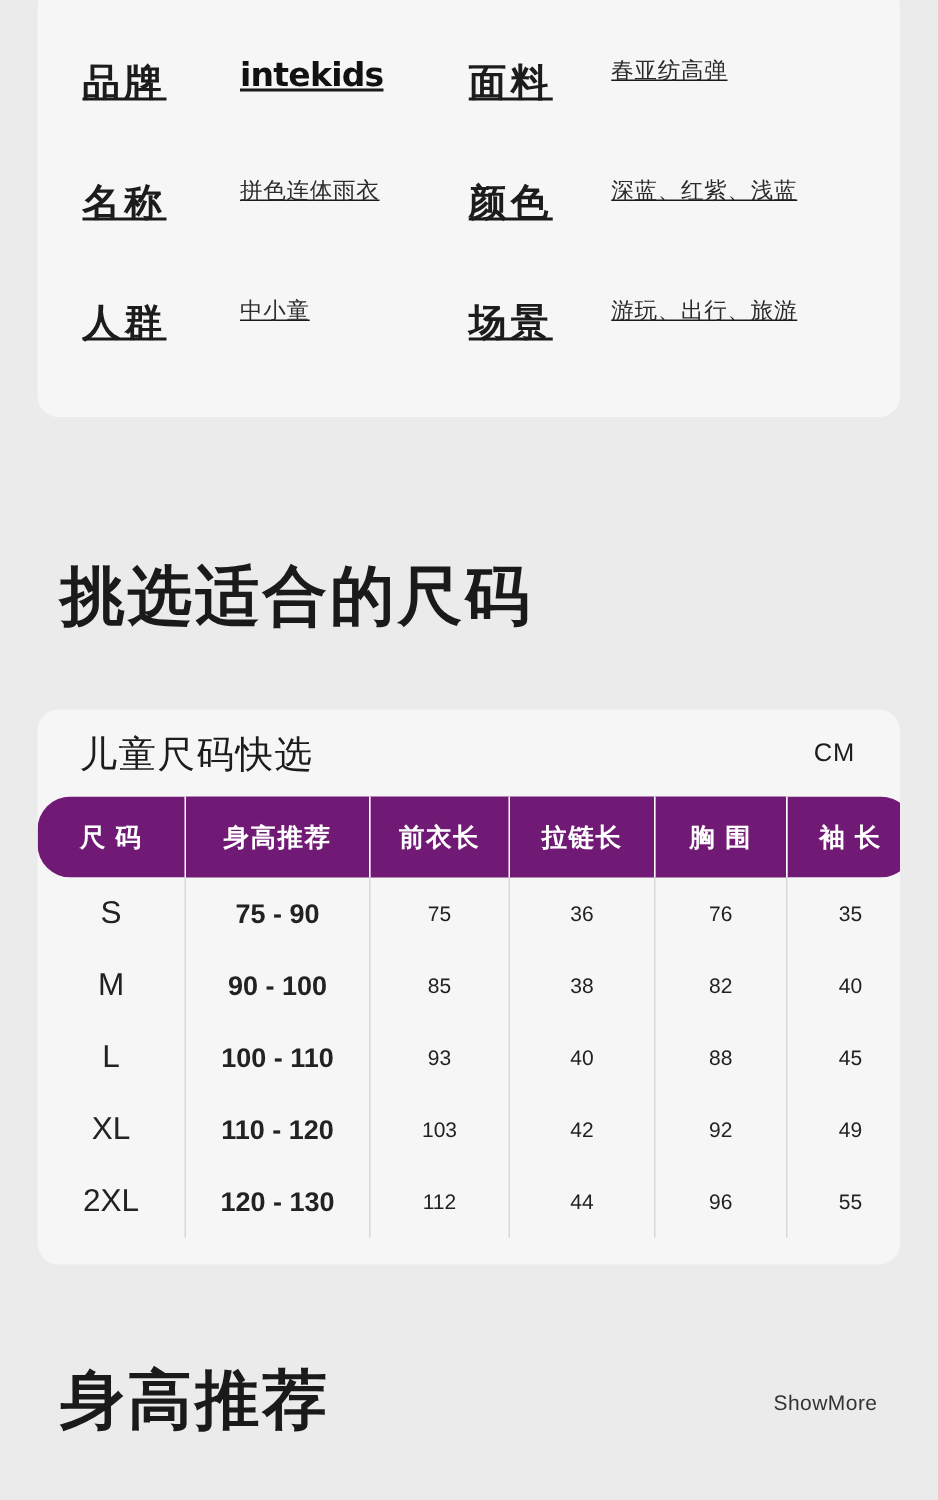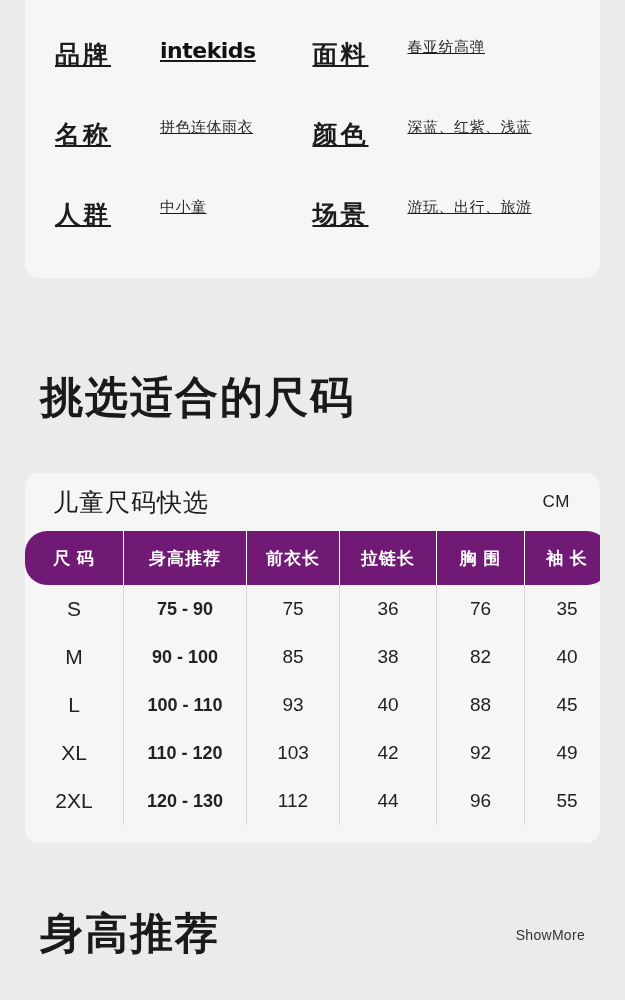--- a/index.html
+++ b/index.html
@@ -132,21 +132,21 @@
     height: 52px;
     border-left: 1px solid #ffffff;
     text-align: center;
   }
   table.size-table thead th:first-child {
     border-left: none;
   }
   table.size-table tbody td {
     height: 46px;
     text-align: center;
-    font-size: 19px;
+    font-size: 14px;
     color: #222;
     border-left: 1px solid #d8d8d8;
   }
   table.size-table tbody td:first-child {
     border-left: none;
     font-size: 21px;
   }
   table.size-table tbody td.bold {
     font-weight: bold;
     font-size: 18px;

